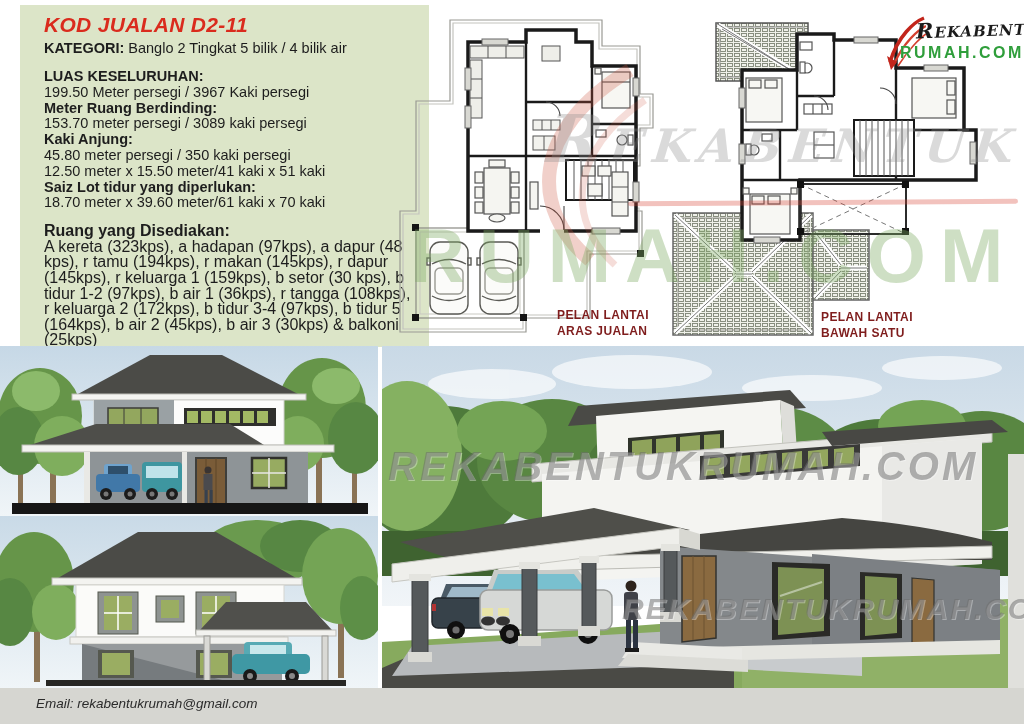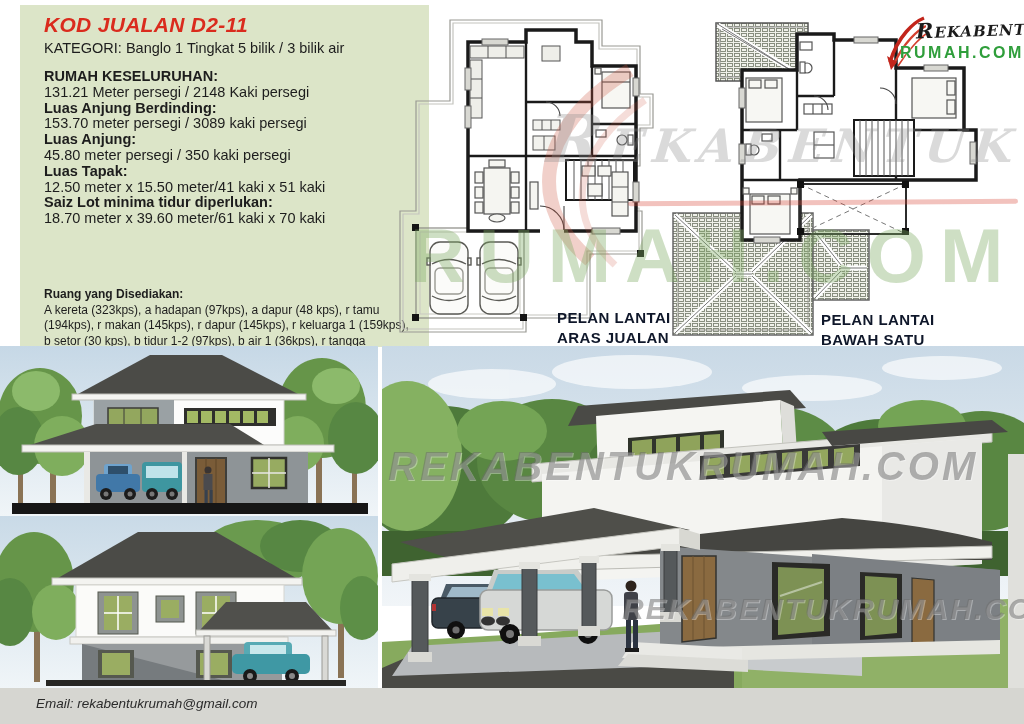--- a/index.html
+++ b/index.html
@@ -3,28 +3,28 @@
 <meta charset="utf-8">
 <style>
   html,body{margin:0;padding:0;background:#888;}
   #page{position:relative;width:1024px;height:724px;background:#ffffff;overflow:hidden;
         font-family:"Liberation Sans",sans-serif;color:#1d1d1d;}
   .abs{position:absolute;}
   
   .panel{left:20px;top:5px;width:409px;height:342px;background:#dce5c8;padding:8px 14px 0 24px;box-sizing:border-box;}
   .panel .title{font-size:21px;font-weight:800;font-style:italic;color:#da2b1d;letter-spacing:.3px;margin-bottom:3px;}
   .panel .cat{font-size:14.5px;margin-bottom:13px;}
-  .panel .cat b{font-weight:400;}
+  .panel .cat b{font-weight:700;}
   .panel .spec{font-size:14.5px;line-height:15.8px;}
   .panel .spec .b{font-weight:700;}
   .panel .gap{height:12px;}
-  .panel .rooms{font-size:12px;line-height:15.6px;margin-top:48px;}
+  .panel .rooms{font-size:16px;line-height:15.6px;}
   .panel .rooms .b{font-weight:700;}
   
-  .planlabel{font-size:15px;font-weight:600;color:#0f172a;line-height:1.3;letter-spacing:.4px;}
+  .planlabel{font-size:12px;font-weight:600;color:#7f1d1d;line-height:1.3;letter-spacing:.4px;}
   
   .logo-name{font-family:"DejaVu Serif","Liberation Serif",serif;font-style:italic;font-weight:700;
              font-variant:small-caps;font-size:21px;color:#1b1b1b;letter-spacing:1px;transform:rotate(-2deg);}
   .logo-domain{font-size:16px;font-weight:800;color:#2f9e3b;letter-spacing:2.5px;text-shadow:0 0 1px #fff;}
   
   .wm-script{font-family:"DejaVu Serif","Liberation Serif",serif;font-style:italic;font-weight:700;
              font-variant:small-caps;font-size:66px;color:rgba(140,140,140,.32);letter-spacing:8px;
              transform:skewX(-6deg);white-space:nowrap;}
   .wm-domain{font-size:76px;font-weight:800;color:rgba(125,170,100,.38);letter-spacing:14px;white-space:nowrap;}
   .wm-underline{background:rgba(215,70,55,.33);border-radius:3px;transform:rotate(-.4deg);}
@@ -35,39 +35,38 @@
   .footer .txt{font-style:italic;font-size:13.5px;color:#2b2b2b;top:8px;}
   svg{display:block;}
 </style>
 </head>
 <body>
 
 <div id="page">
 
   <div class="abs panel">
     <div class="title">KOD JUALAN D2-11</div>
-    <div class="cat"><b>KATEGORI:</b><span> Banglo 1 Tingkat 5 bilik / 3 bilik air</span></div>
+    <div class="cat"><b>KATEGORI:</b><span> Banglo 2 Tingkat 5 bilik / 4 bilik air</span></div>
     <div class="spec">
-        <div class="b">RUMAH KESELURUHAN:</div>
-        <div>131.21 Meter persegi / 2148 Kaki persegi</div>
+        <div class="b">LUAS KESELURUHAN:</div>
+        <div>199.50 Meter persegi / 3967 Kaki persegi</div>
       </div>
     <div class="spec">
-        <div class="b">Luas Anjung Berdinding:</div>
+        <div class="b">Meter Ruang Berdinding:</div>
         <div>153.70 meter persegi / 3089 kaki persegi</div>
       </div>
     <div class="spec">
-        <div class="b">Luas Anjung:</div>
+        <div class="b">Kaki Anjung:</div>
         <div>45.80 meter persegi / 350 kaki persegi</div>
       </div>
     <div class="spec">
-        <div class="b">Luas Tapak:</div>
         <div>12.50 meter x 15.50 meter/41 kaki x 51 kaki</div>
       </div>
     <div class="spec">
-        <div class="b">Saiz Lot minima tidur diperlukan:</div>
+        <div class="b">Saiz Lot tidur yang diperlukan:</div>
         <div>18.70 meter x 39.60 meter/61 kaki x 70 kaki</div>
       </div>
     <div class="gap"></div>
     <div class="rooms">
         <div class="b">Ruang yang Disediakan:</div>
         <div>A kereta (323kps), a hadapan (97kps), a dapur (48 kps), r tamu (194kps), r makan (145kps), r dapur (145kps), r keluarga 1 (159kps), b setor (30 kps), b tidur 1-2 (97kps), b air 1 (36kps), r tangga (108kps), r keluarga 2 (172kps), b tidur 3-4 (97kps), b tidur 5 (164kps), b air 2 (45kps), b air 3 (30kps) &amp; balkoni (25kps)</div>
       </div>
   </div>
 
   <svg class="abs" style="left:396px;top:6px;z-index:2;" width="350" height="336" viewBox="0 0 350 336">

